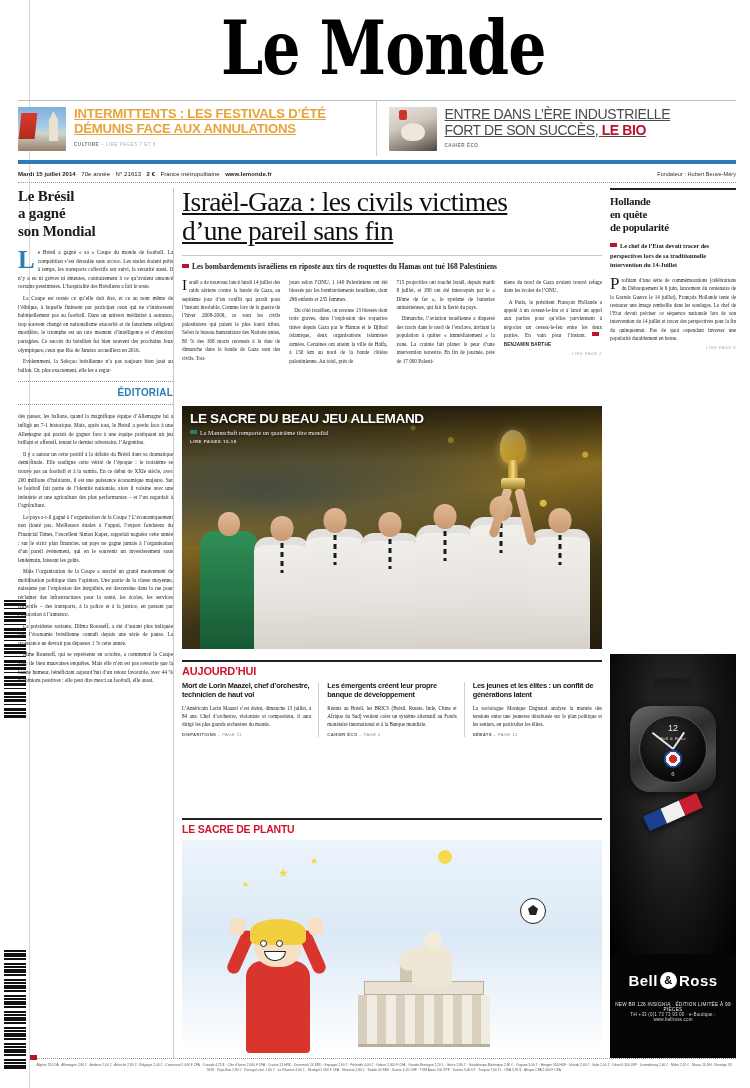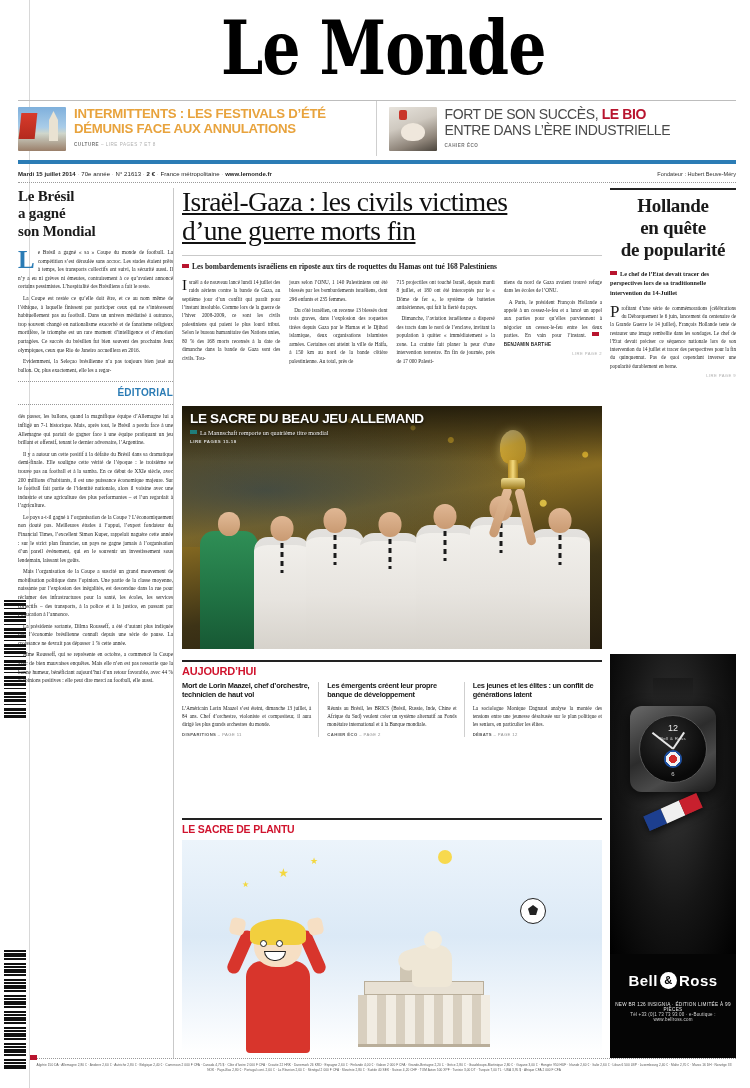--- a/index.html
+++ b/index.html
@@ -79,20 +79,21 @@
   }
   .promo-thumb.t2::after {
     content:""; position:absolute; left:10px; top:3px; width:8px; height:10px;
     background:#c9352a; border-radius: 2px;
   }
   .promo-text { flex: 1; min-width: 0; }
   .promo-title {
     font-family: "Liberation Sans", sans-serif;
     font-weight: bold; font-size: 13.2px; line-height: 1.12;
     letter-spacing: -0.25px;
+    text-decoration: underline;
   }
   .promo-title.orange { color: #e8a33d; }
   .promo-title.grey { color: #4a4a4a; font-weight: normal; font-size: 14px; letter-spacing:-.4px;}
   .promo-title .hl-red { color: #b8142e; font-weight: bold; }
   .promo-kicker {
     font-family: "Liberation Sans", sans-serif;
     font-size: 4.6px; font-weight: bold; letter-spacing: .5px;
     color: #777; margin-top: 5px; text-transform: uppercase;
   }
   .promo-kicker .dim { color:#b0b0b0; font-weight:normal; }
@@ -362,40 +363,39 @@
   .c-statue {
     position:absolute; left:212px; bottom:58px; width:80px; height:74px;
   }
   .c-statue .fig{position:absolute;left:18px;bottom:8px;width:40px;height:42px;background:#efe7d6;border-radius:14px 14px 6px 6px;}
   .c-statue .fig2{position:absolute;left:4px;bottom:26px;width:30px;height:20px;background:#efe7d6;border-radius:10px;transform:rotate(-18deg);}
   .c-statue .hd{position:absolute;left:30px;bottom:46px;width:18px;height:18px;background:#f3ecdc;border-radius:50%;}
 
   
   .right-rule-top { border-top:2px solid #222; }
   .right-hd {
-    font-size: 19px; font-weight:bold; line-height:1.16; letter-spacing:-.3px;
+    font-size: 11px; font-weight:bold; line-height:1.16; letter-spacing:-.3px;
     margin: 5px 0 8px 0;
-    text-align: center;
   }
   .right-sub { font-size: 6.2px; line-height:1.5; font-weight:bold; margin-bottom:7px; }
   .right-body { font-size: 5.1px; line-height:1.62; text-align:justify; color:#222; }
   .right-body p { text-indent:5px; margin-bottom:3px; }
   .right-body p.first{ text-indent:0; }
   .dropcap-r { float:left; font-size:17px; line-height:.82; padding:1px 2px 0 0; }
 
   
   .ad {
     position:absolute; left:0; top: 466px; width:126px; height:404px;
     background:#050505; overflow:hidden;
   }
   .ad-photo { position:absolute; left:0; top:0; width:126px; height:300px;
     background: radial-gradient(ellipse at 50% 38%, #3a3a3a 0%, #161616 55%, #000 100%); }
   .watch-case {
     position:absolute; left:50%; top:52px; transform:translateX(-50%);
-    width:86px; height:86px; border-radius:12px;
+    width:86px; height:86px; border-radius:20px;
     background: linear-gradient(150deg,#6a6a6a,#2c2c2c 45%,#4a4a4a 70%,#1a1a1a 100%);
     box-shadow: 0 3px 14px rgba(0,0,0,.9);
   }
   .watch-dial {
     position:absolute; left:9px; top:9px; width:68px; height:68px; border-radius:50%;
     background: radial-gradient(circle at 40% 32%, #2b2b2b, #090909 70%);
     border:1px solid #555;
   }
   .watch-12 { position:absolute; left:50%; top:7px; transform:translateX(-50%); color:#e8e8e8; font-size:9px; font-family:"Liberation Sans",sans-serif; }
   .watch-6 { position:absolute; left:50%; bottom:5px; transform:translateX(-50%); color:#cfcfcf; font-size:6px; font-family:"Liberation Sans",sans-serif; }
@@ -471,24 +471,24 @@
         <div class="promo-kicker">
           <span>CULTURE</span>
           <span class="dim">– LIRE PAGES 7 ET 8</span>
         </div>
       </div>
     </div>
 
     <div class="promo">
       <div class="promo-thumb t2"></div>
       <div class="promo-text">
+        <div class="promo-title grey">ENTRE DANS L’ÈRE INDUSTRIELLE</div>
         <div class="promo-title grey">
           <span>FORT DE SON SUCCÈS, </span><span class="hl-red">LE BIO</span>
         </div>
-        <div class="promo-title grey">ENTRE DANS L’ÈRE INDUSTRIELLE</div>
         <div class="promo-kicker">CAHIER ÉCO</div>
       </div>
     </div>
   </div>
 
   <div class="blue-rule"></div>
 
   <div class="dateline">
     <div class="dateline-left">
       <b>Mardi 15 juillet 2014</b>
@@ -527,21 +527,21 @@
         <p>Le pays a-t-il gagné à l’organisation de la Coupe ? L’économiquement non douté pas. Meilleures études à l’appui, l’expert fondateur du Financial Times, l’excellent Simon Kuper, rappelait naguère cette année : sur le strict plan financier, un pays ne gagne jamais à l’organisation d’un pareil événement, qui en le souvenir un investissement sous lendemain, laissant les goûts.</p>
         <p>Mais l’organisation de la Coupe a suscité un grand mouvement de mobilisation politique dans l’opinion. Une partie de la classe moyenne, naissante par l’explosion des inégalités, est descendue dans la rue pour réclamer des infrastructures pour la santé, les écoles, les services collectifs – des transports, à la police et à la justice, en passant par l’éducation à l’annonce.</p>
         <p>La présidente sortante, Dilma Rousseff, a été d’autant plus indiquée que l’économie brésilienne connaît depuis une série de pause. La croissance ne devrait pas dépasser 1 % cette année.</p>
         <p>Mme Rousseff, qui se représente en octobre, a commencé la Coupe avec de bien mauvaises enquêtes. Mais elle n’en est pas ressortie que la bonne humeur, bénéficiant aujourd’hui d’un retour favorable, avec 44 % d’opinions positives : elle peut dire merci au football, elle aussi.</p>
       </div>
     </div>
 
     <div class="col-main">
       <div class="main-hd">
         <div>Israël-Gaza : les civils victimes</div>
-        <div>d’une guerre morts fin</div>
+        <div>d’une pareil sans fin</div>
       </div>
       <div class="main-sub">
         <span class="sq"></span><span>Les bombardements israéliens en riposte aux tirs de roquettes du Hamas ont tué 168 Palestiniens</span>
       </div>
 
       <div class="main-cols">
         <div>
           <p class="first"><span class="dropcap-sm">I</span><span>sraël a de nouveau lancé lundi 14 juillet des raids aériens contre la bande de Gaza, au septième jour d’un conflit qui paraît pour l’instant insoluble. Comme lors de la guerre de l’hiver 2008-2009, ce sont les civils palestiniens qui paient le plus lourd tribut. Selon le bureau humanitaire des Nations unies, 80 % des 168 morts recensés à la date de dimanche dans la bande de Gaza sont des civils. Tou-</span></p>
         </div>
         <div>

